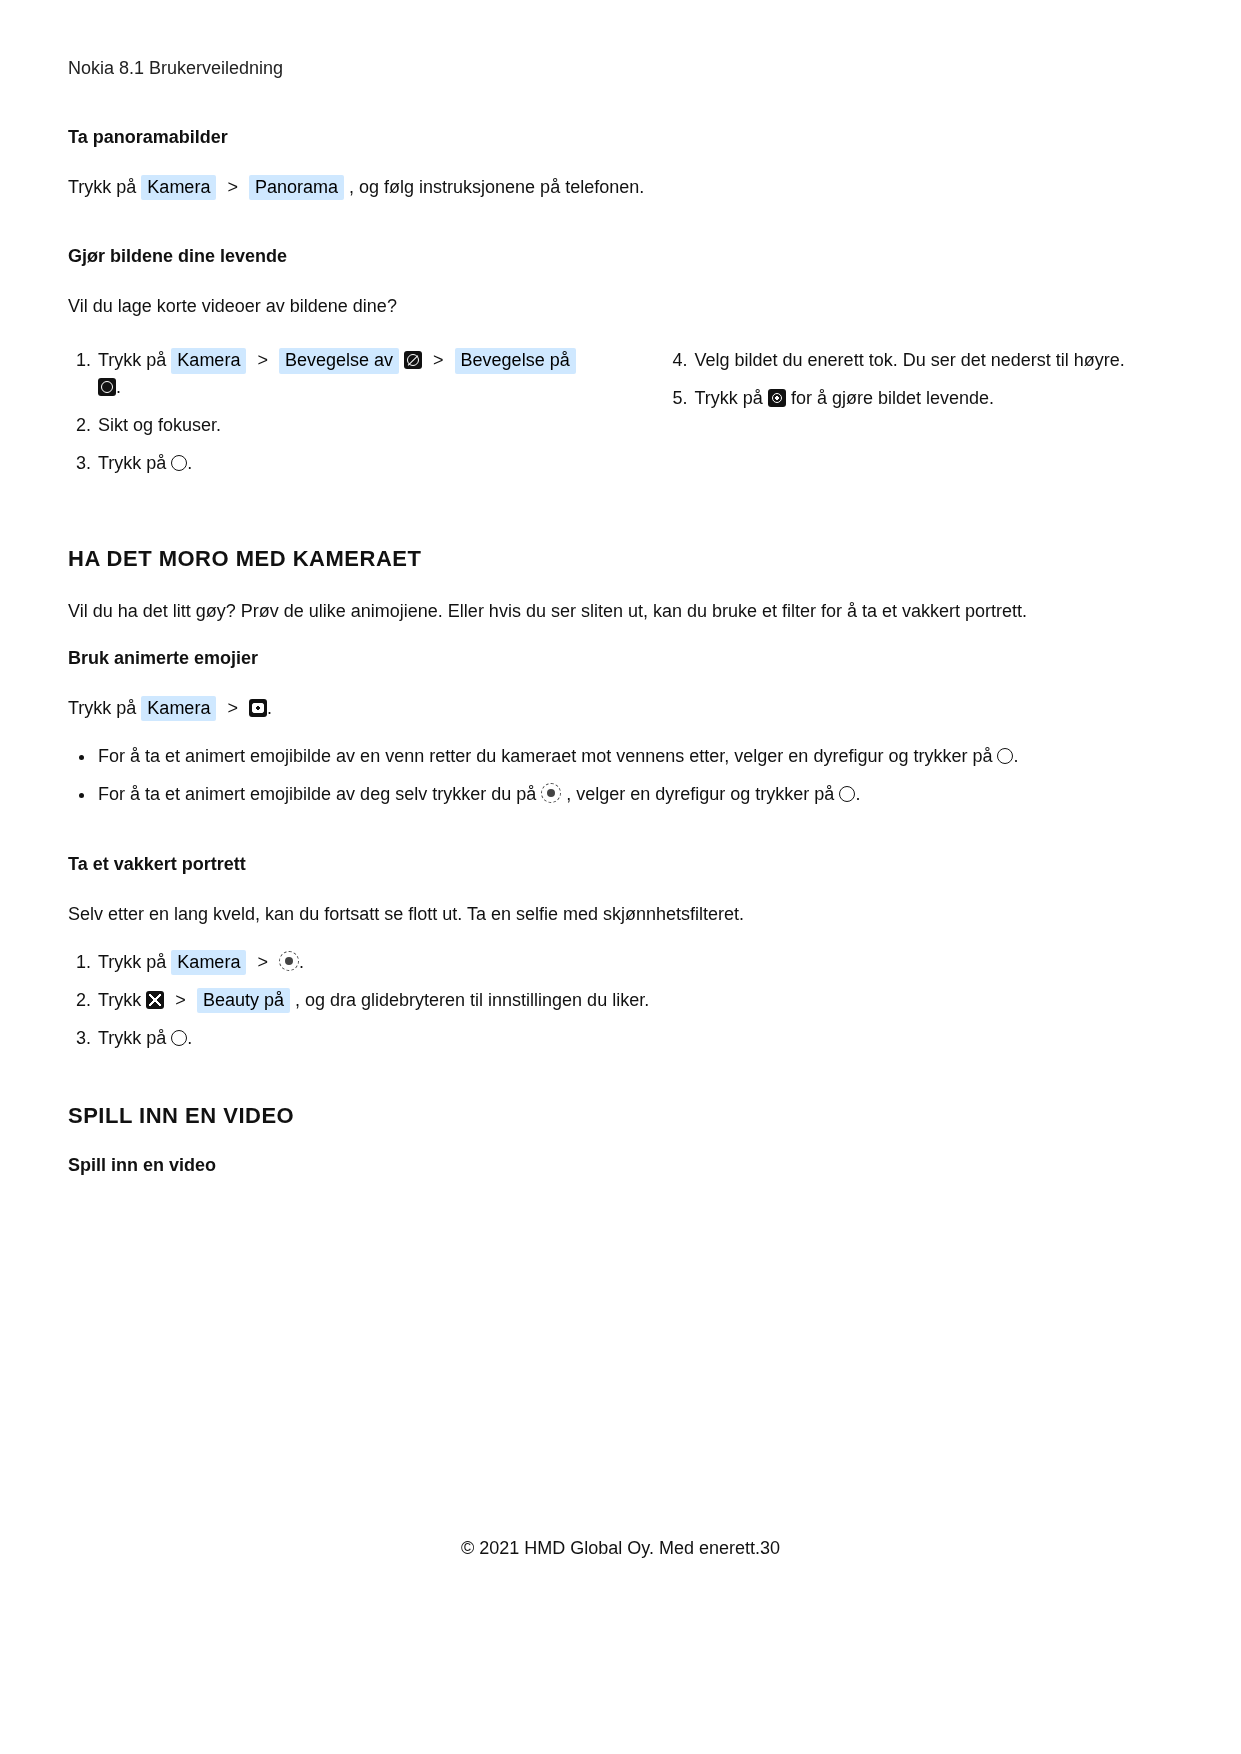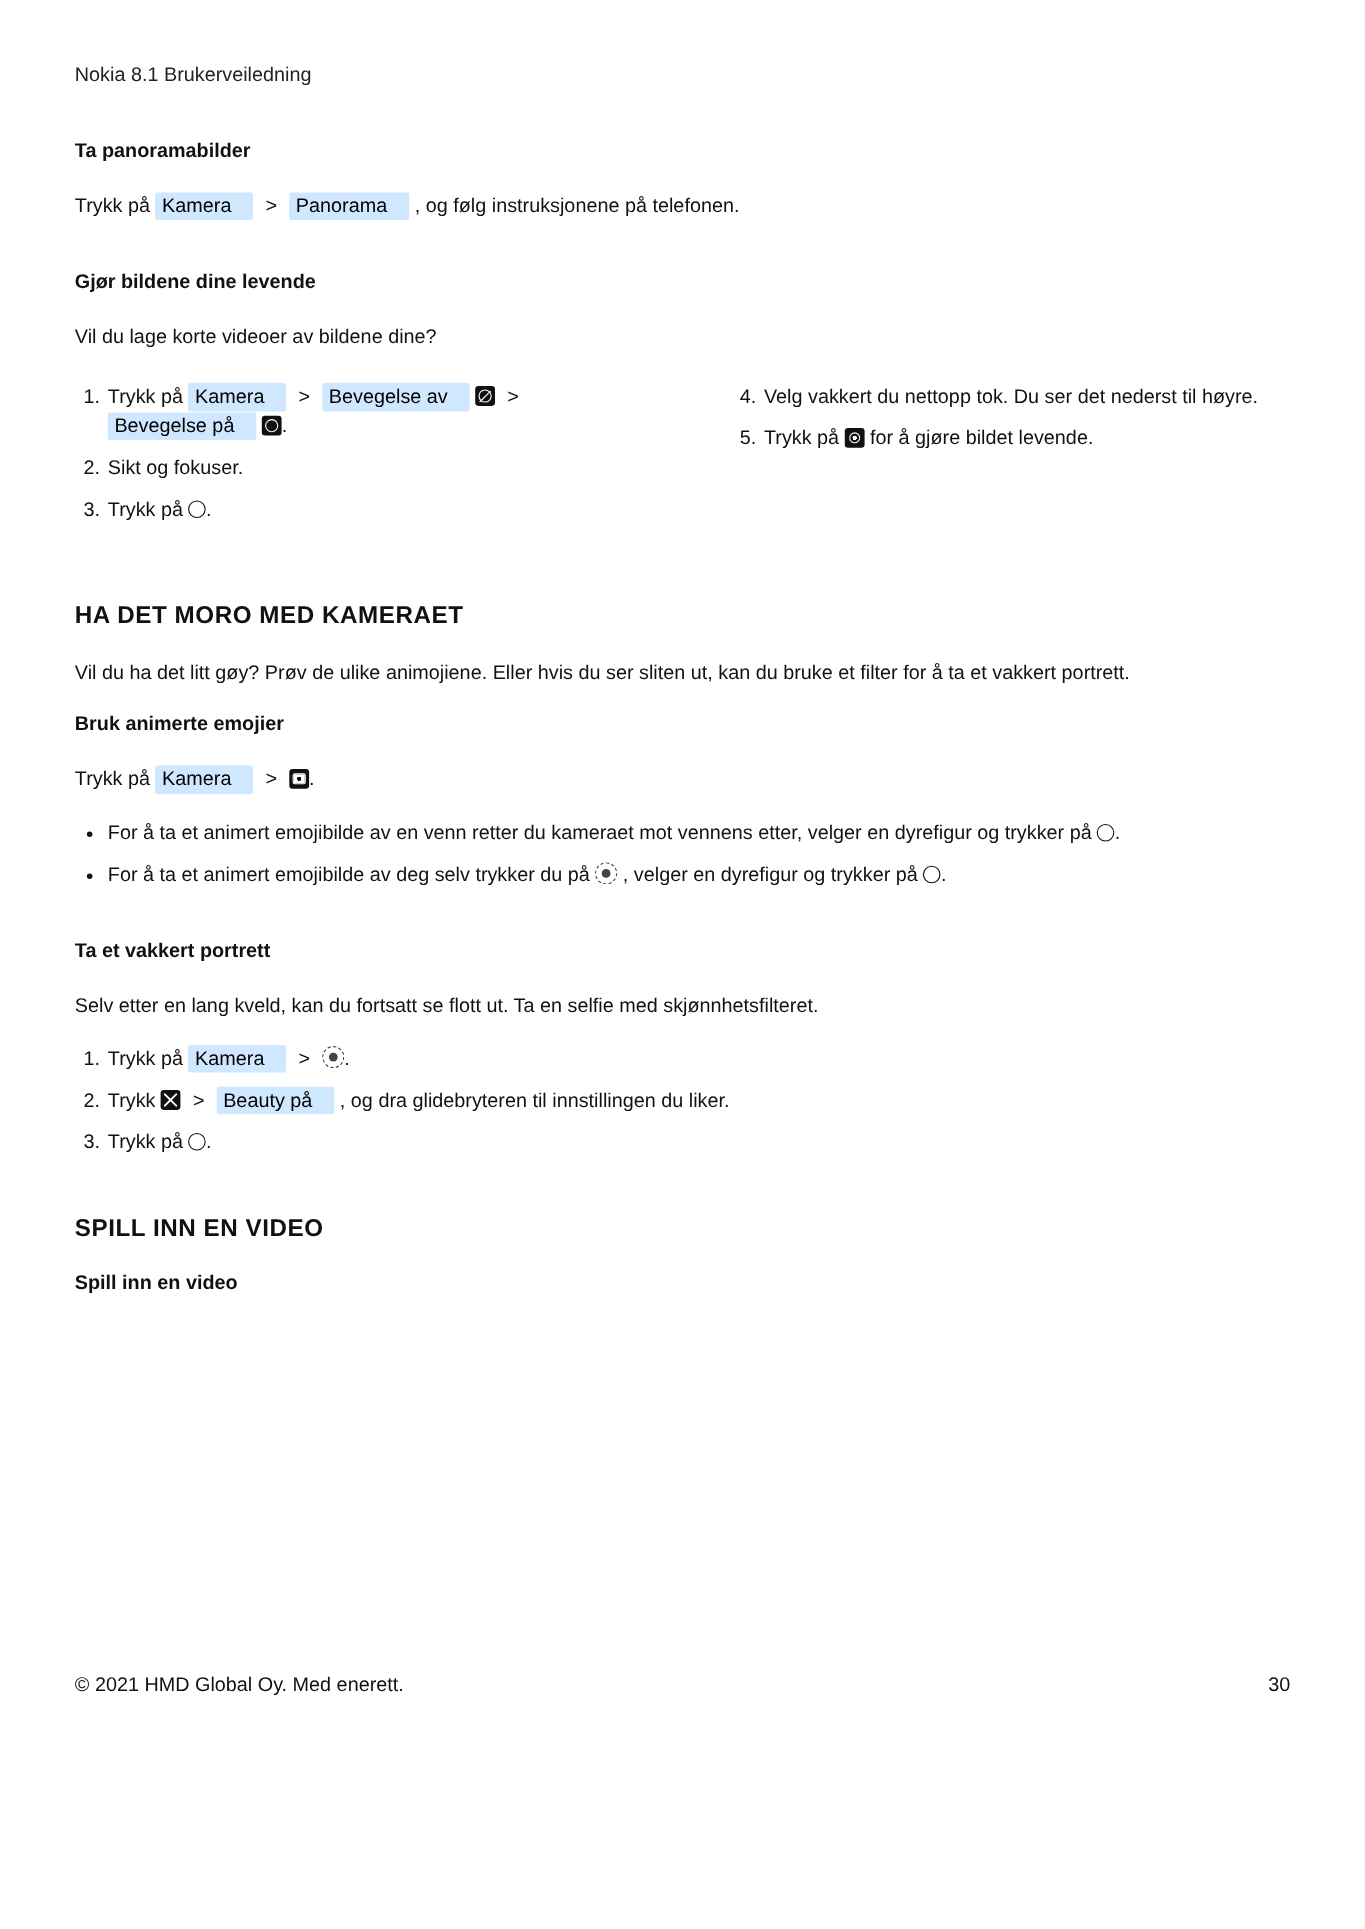--- a/index.html
+++ b/index.html
@@ -32,21 +32,21 @@
     letter-spacing: 0.5px;
     margin: 52px 0 26px 0;
   }
   p {
     margin: 0 0 22px 0;
     line-height: 1.45;
   }
   .chip {
     display: inline-block;
     background: #cfe8ff;
-    padding: 0 20px 1px 6px;
+    padding: 0 6px 1px 6px;
     border-radius: 2px;
     color: #000;
     line-height: 1.35;
   }
   .sep {
     padding: 0 6px;
   }
   ol.steps, ul.bullets {
     margin: 6px 0 18px 0;
     padding-left: 28px;
@@ -122,25 +122,25 @@
   }
   .ic-round-dot::after{
     content:"";
     position:absolute;
     inset:5px;
     background:#444;
     border-radius:50%;
   }
   .footer {
     position: absolute;
-    bottom: 65px;
+    bottom: 48px;
     left: 68px;
     right: 68px;
     display: flex;
-    justify-content: space-between;
+    justify-content: center;
     font-size: 18px;
   }
   .section { margin-bottom: 46px; margin-top: 24px; }
 </style>
 </head>
 <body>
 
 <div class="page">
 
   <div class="header">Nokia 8.1 Brukerveiledning</div>
@@ -175,21 +175,21 @@
           </li>
           <li>Sikt og fokuser.</li>
           <li>
             <span>Trykk på </span>
             <span class="ic ic-circle-o"></span>.
           </li>
         </ol>
       </div>
       <div class="col">
         <ol class="steps" start="4">
-          <li>Velg vakkert du nettopp tok. Du ser det nederst til høyre.</li>
+          <li>Velg bildet du enerett tok. Du ser det nederst til høyre.</li>
           <li>
             <span>Trykk på </span>
             <span class="ic ic-dark inner"></span>
             <span> for å gjøre bildet levende.</span>
           </li>
         </ol>
       </div>
     </div>
   </div>
 

